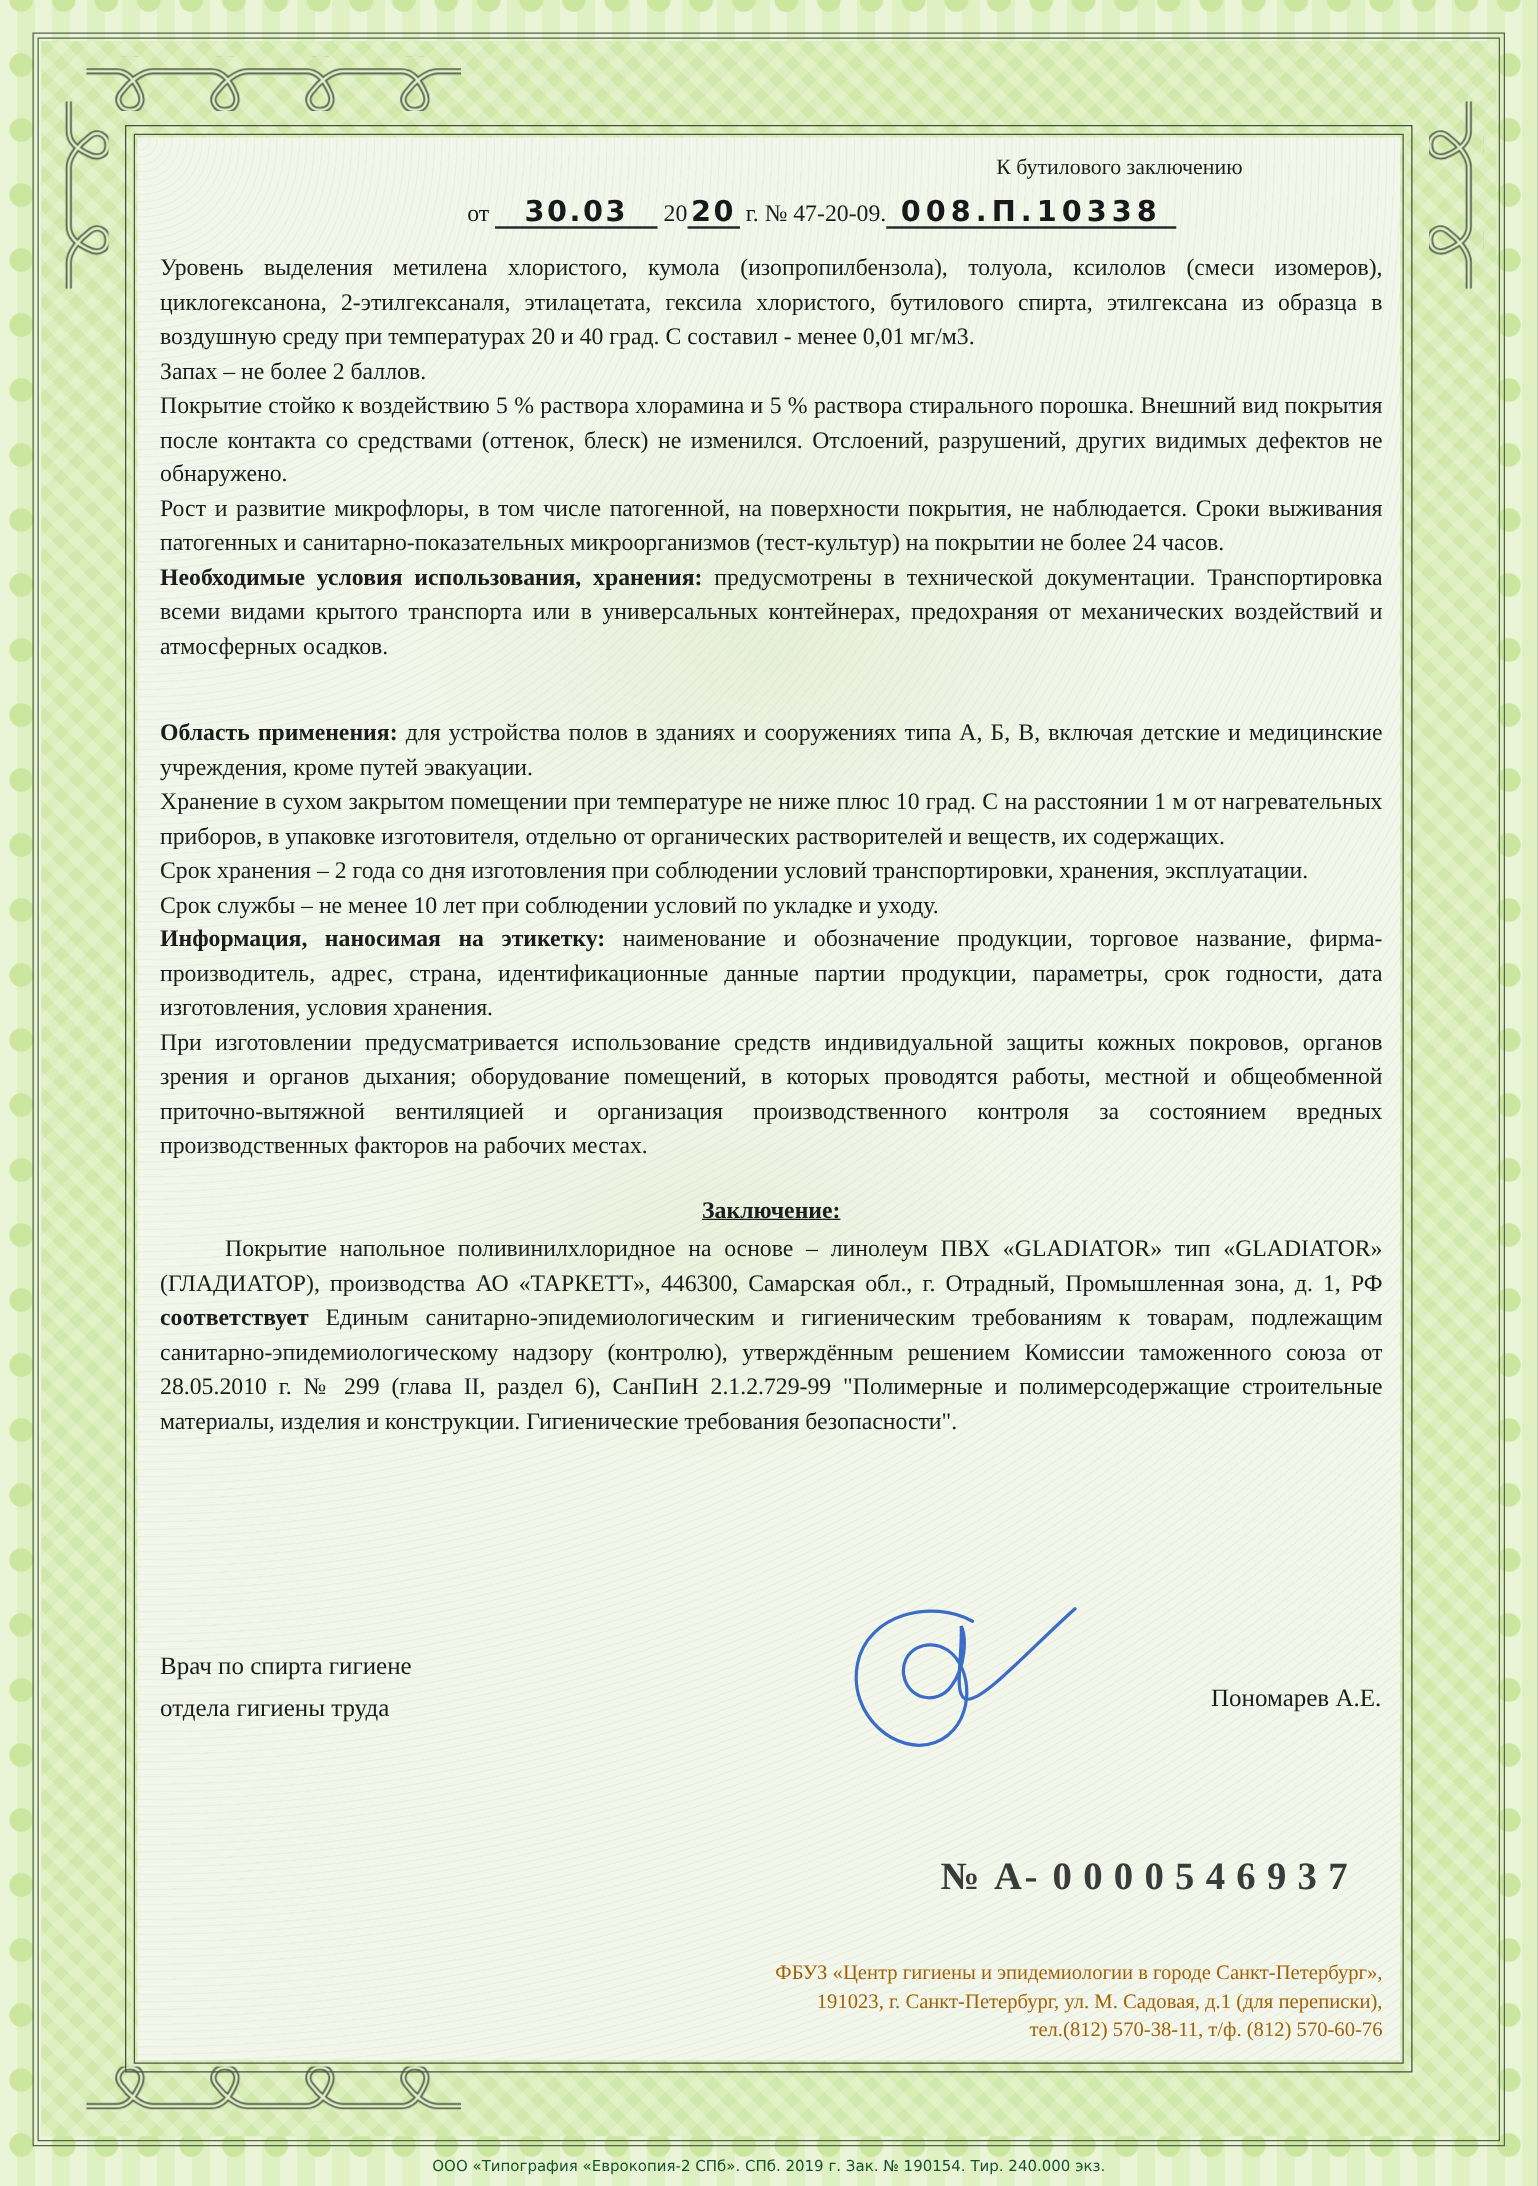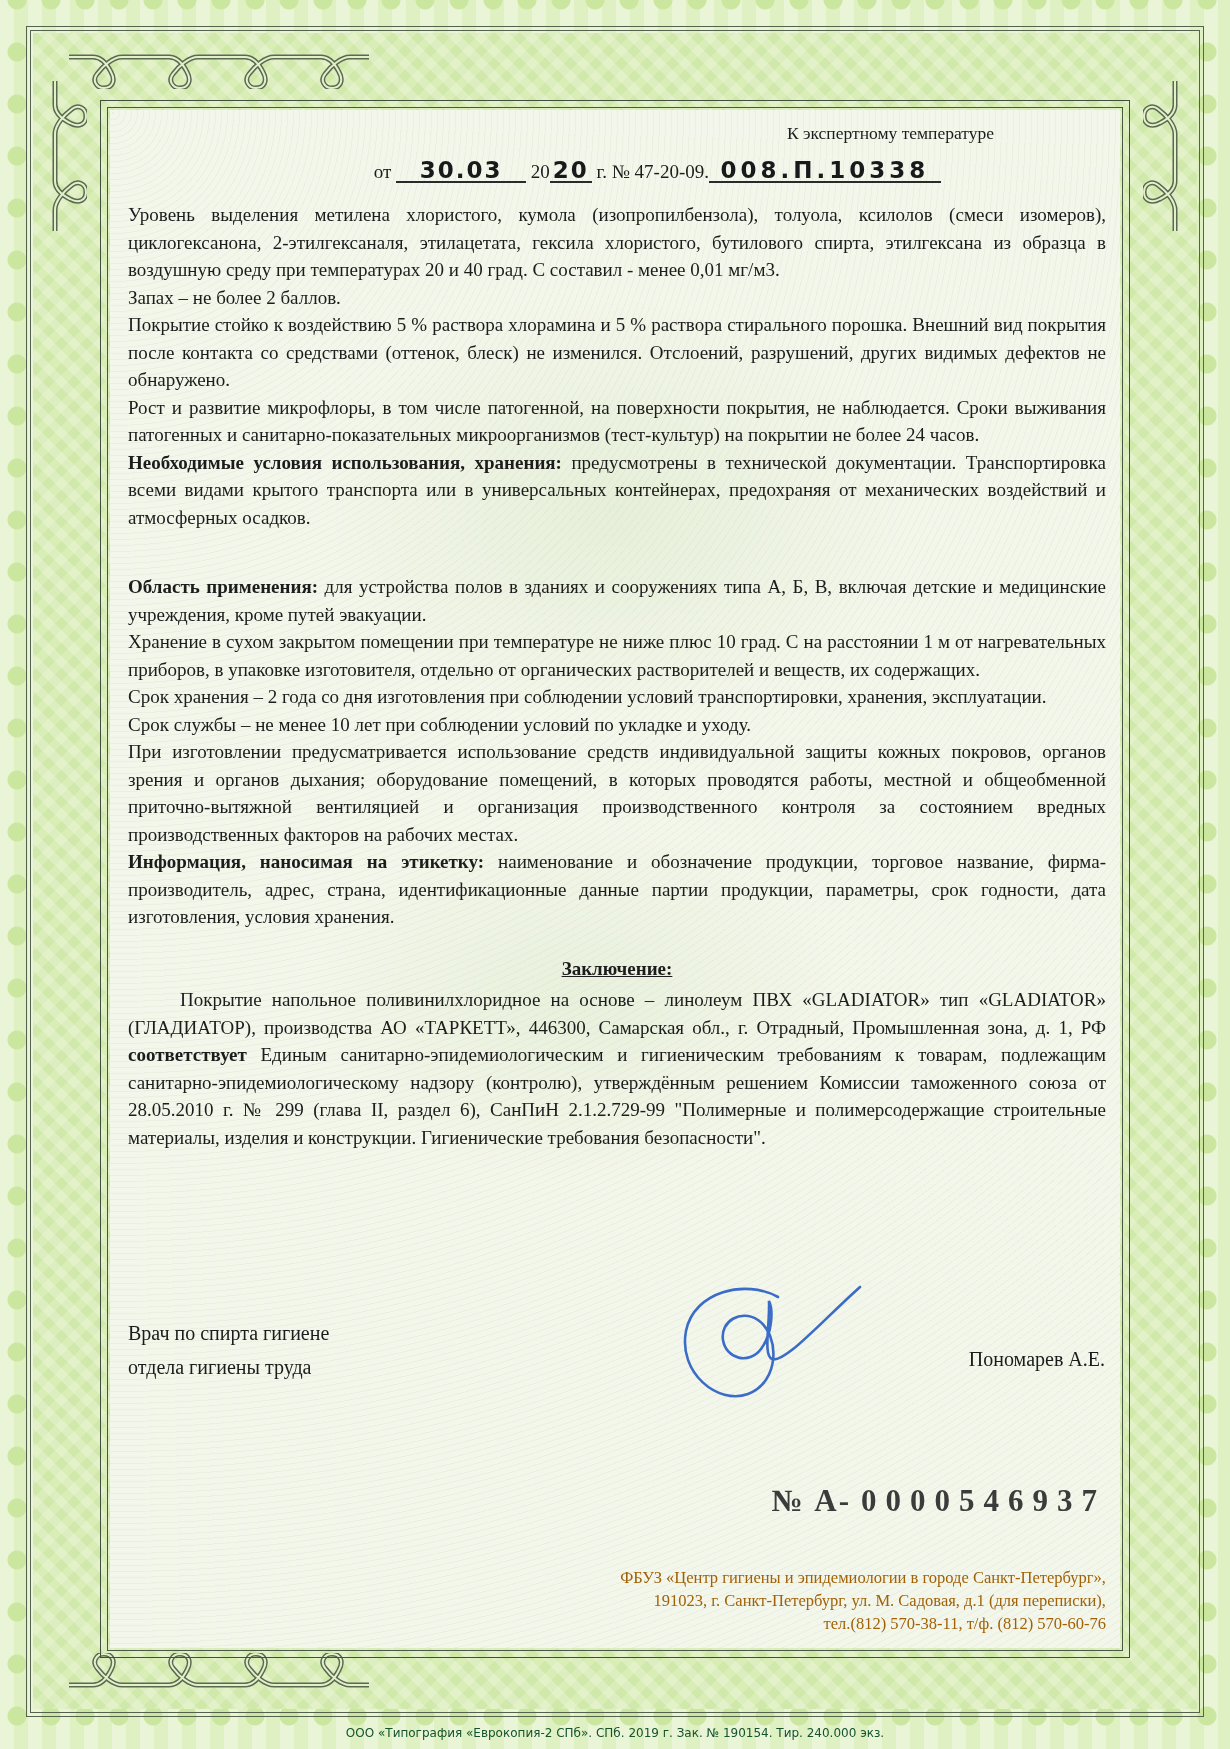--- a/index.html
+++ b/index.html
@@ -66,21 +66,21 @@
   .bp .lead{font-weight:700;}
   .gap-before{margin-top:42px;}
   .conc-head{text-align:center;font-weight:700;margin:24px 0 4px 0;text-decoration:underline;}
   .conc-para{margin:0;text-align:justify;text-indent:52px;}
   .conc-para .cbold{font-weight:700;}
   
   .sig-row{position:absolute;left:128px;right:125px;top:1300px;height:130px;}
   .sig-role{position:absolute;left:0;top:16px;font-size:20px;line-height:34px;}
   .sig-scribble{position:absolute;left:500px;top:-25px;}
   .sig-name{position:absolute;right:0;top:48px;font-size:20px;}
-  .serial-row{position:absolute;right:124px;top:1483px;font-weight:700;
+  .serial-row{position:absolute;right:143px;top:1483px;font-weight:700;
     font-size:31px;color:#3b3b3b;letter-spacing:2px;white-space:nowrap;}
   .serial-row .digits{letter-spacing:9px;margin-left:10px;}
   .issuer{position:absolute;right:124px;top:1566px;text-align:right;
     font-size:16.5px;line-height:23px;color:#a16207;}
   .printline{position:absolute;left:0;right:0;bottom:9px;text-align:center;
     font-family:"DejaVu Sans", sans-serif;font-size:12px;color:#14532d;}
 </style>
 </head>
 <body>
 
@@ -113,41 +113,41 @@
     <svg class="knot-strip knot-right">
       <rect width="100%" height="100%" fill="url(#knotV)"></rect>
     </svg>
   </div>
 
   <div class="frame-line fl-inner-a"></div>
   <div class="frame-line fl-inner-b"></div>
 
   <div class="content">
 
-    <div class="hdr-note">К экспертному температуре</div>
+    <div class="hdr-note">К бутилового заключению</div>
 
     <div class="dateline">
       <span>от</span>
       <span class="uline u-date hw">30.03</span>
       <span>20</span><span class="uline u-year hw">20</span>
       <span>г. № 47-20-09.</span><span class="uline u-num hw">008.П.10338</span>
     </div>
 
     <div class="bodytext">
       <p class="bp"><b class="lead"></b><span>Уровень выделения метилена хлористого, кумола (изопропилбензола), толуола,  ксилолов (смеси изомеров), циклогексанона, 2-этилгексаналя, этилацетата, гексила хлористого, бутилового спирта, этилгексана из образца в воздушную среду при температурах 20 и 40 град. С составил - менее 0,01 мг/м3.</span></p>
       <p class="bp"><b class="lead"></b><span>Запах – не более 2 баллов.</span></p>
       <p class="bp"><b class="lead"></b><span>Покрытие стойко к воздействию 5 % раствора хлорамина и 5 % раствора стирального порошка. Внешний вид покрытия после контакта со средствами (оттенок, блеск) не изменился. Отслоений, разрушений, других видимых дефектов не обнаружено.</span></p>
       <p class="bp"><b class="lead"></b><span>Рост и развитие микрофлоры, в том числе патогенной, на поверхности покрытия, не наблюдается. Сроки выживания патогенных и санитарно-показательных микроорганизмов (тест-культур) на покрытии не более 24 часов.</span></p>
       <p class="bp"><b class="lead">Необходимые условия использования, хранения:</b><span> предусмотрены в технической документации. Транспортировка всеми видами крытого транспорта или в универсальных контейнерах, предохраняя от механических воздействий и атмосферных осадков.</span></p>
       <p class="bp gap-before"><b class="lead">Область применения:</b><span> для устройства полов в зданиях и сооружениях типа А, Б, В, включая детские и медицинские учреждения, кроме путей эвакуации.</span></p>
       <p class="bp"><b class="lead"></b><span>Хранение в сухом закрытом помещении при температуре не ниже плюс 10 град. С на расстоянии 1 м от нагревательных приборов, в упаковке изготовителя, отдельно от органических растворителей и веществ, их содержащих.</span></p>
       <p class="bp"><b class="lead"></b><span>Срок хранения – 2 года со дня изготовления при соблюдении условий транспортировки, хранения, эксплуатации.</span></p>
       <p class="bp"><b class="lead"></b><span>Срок службы – не менее 10 лет при соблюдении условий по укладке и уходу.</span></p>
+      <p class="bp"><b class="lead">Информация, наносимая на этикетку:</b><span> наименование и обозначение продукции, торговое название, фирма-производитель, адрес, страна, идентификационные данные партии продукции, параметры, срок годности, дата изготовления, условия хранения.</span></p>
       <p class="bp"><b class="lead"></b><span>При изготовлении предусматривается использование средств индивидуальной защиты кожных покровов, органов зрения и органов дыхания; оборудование помещений, в которых проводятся работы, местной и общеобменной приточно-вытяжной вентиляцией и организация производственного контроля за состоянием вредных производственных факторов на рабочих местах.</span></p>
-      <p class="bp"><b class="lead">Информация, наносимая на этикетку:</b><span> наименование и обозначение продукции, торговое название, фирма-производитель, адрес, страна, идентификационные данные партии продукции, параметры, срок годности, дата изготовления, условия хранения.</span></p>
     </div>
 
     <div class="conc-head">Заключение:</div>
     <p class="conc-para"><span>Покрытие напольное поливинилхлоридное на основе – линолеум ПВХ «GLADIATOR» тип «GLADIATOR» (ГЛАДИАТОР), производства АО «ТАРКЕТТ», 446300, Самарская обл., г. Отрадный, Промышленная зона, д. 1, РФ </span><span class="cbold">соответствует</span><span> Единым санитарно-эпидемиологическим и гигиеническим  требованиям к товарам, подлежащим санитарно-эпидемиологическому надзору (контролю), утверждённым решением Комиссии таможенного союза от 28.05.2010 г. № 299 (глава II, раздел 6), СанПиН 2.1.2.729-99 "Полимерные и полимерсодержащие строительные материалы, изделия и конструкции. Гигиенические требования безопасности".</span></p>
 
   </div>
 
   <div class="sig-row">
     <div class="sig-role">
       <div>Врач по спирта гигиене</div>

